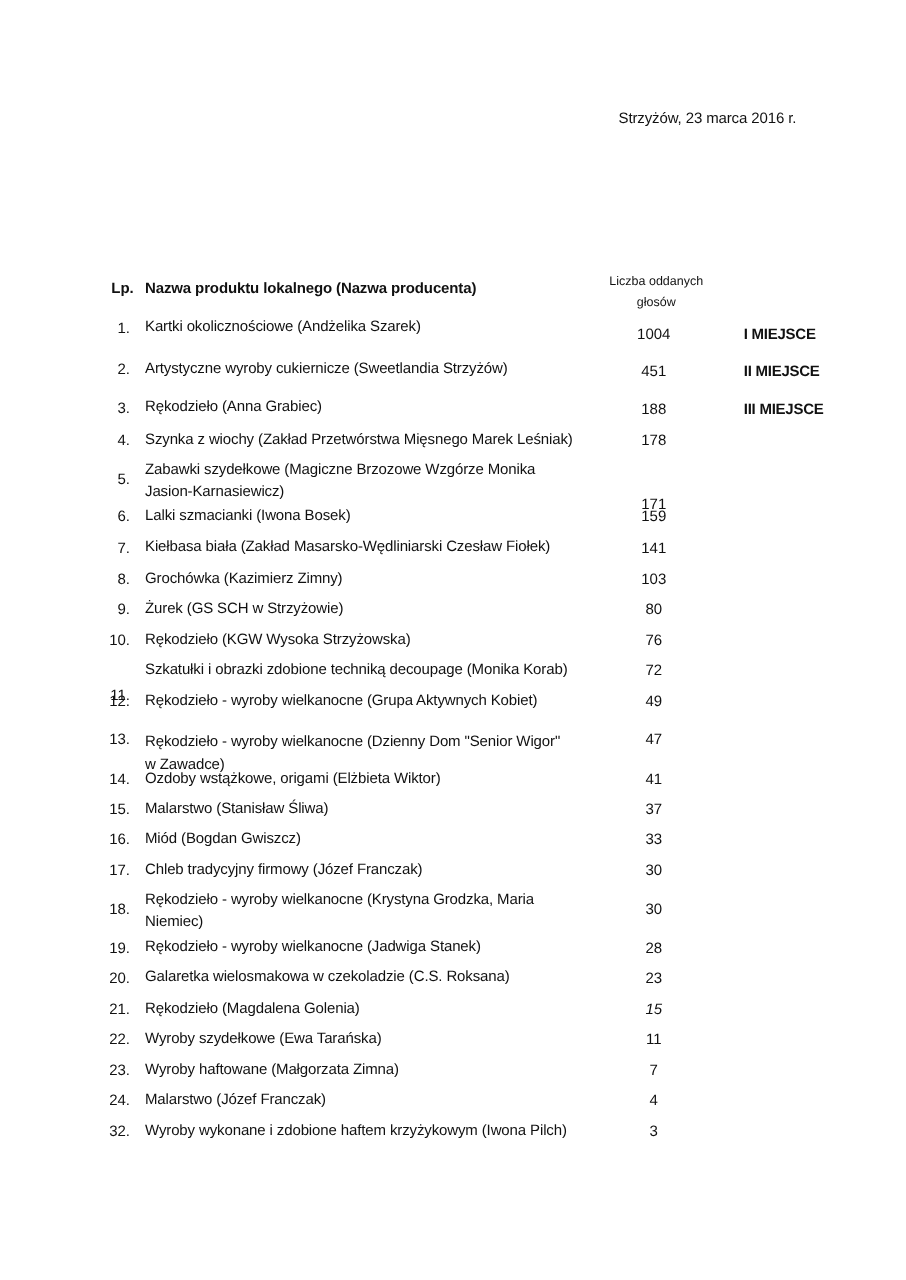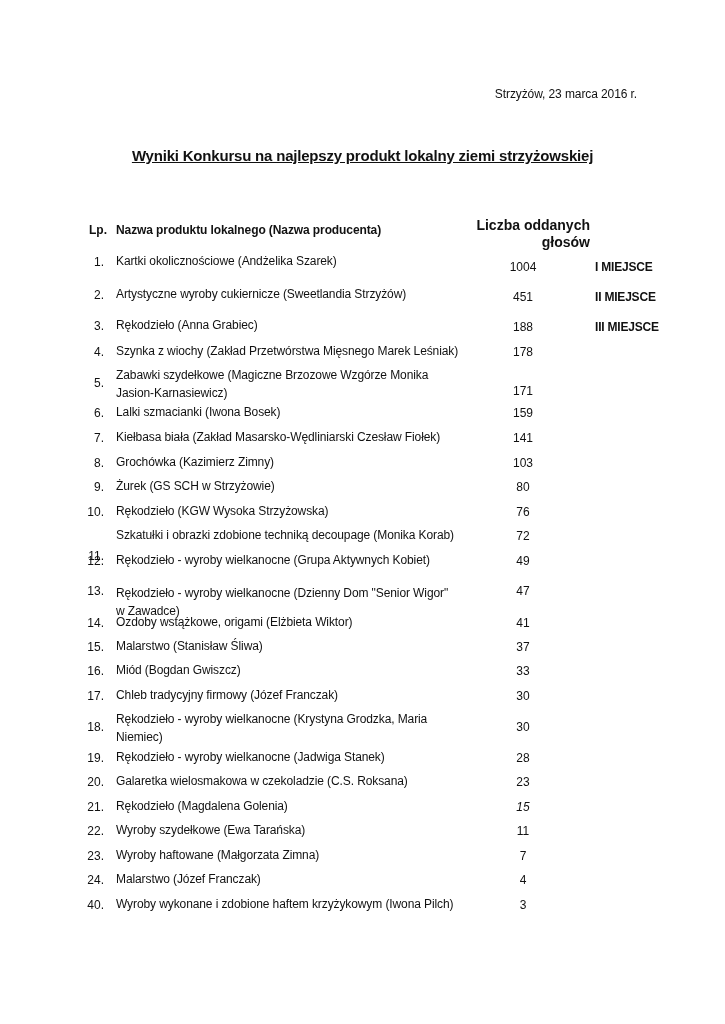--- a/index.html
+++ b/index.html
@@ -4,34 +4,33 @@
 <style>
   html, body { margin:0; padding:0; background:#ffffff; }
   body { width:725px; height:1024px; position:relative; overflow:hidden;
          font-family:"Liberation Sans", "DejaVu Sans", sans-serif; color:#111; }
   .page { position:absolute; left:0; top:0; width:725px; height:732px; background:#fff; }
   .date { position:absolute; right:88px; top:87px; font-size:12px; letter-spacing:-0.1px; }
   .title { position:absolute; left:0; width:725px; top:147px; text-align:center;
            font-size:15px; font-weight:bold; text-decoration:underline; letter-spacing:-0.2px; }
   .hdr-lp { position:absolute; left:89px; top:223px; font-size:12px; font-weight:bold; }
   .hdr-name { position:absolute; left:116px; top:223px; font-size:12px; font-weight:bold; letter-spacing:-0.1px; }
-  .hdr-votes { position:absolute; left:460px; width:130px; top:217px; font-size:14px; font-weight:bold;
-               text-align:right; line-height:17px; }
+  .hdr-votes { position:absolute; left:460px; width:130px; top:217px; font-size:10px; font-weight:normal;
+               text-align:center; line-height:17px; }
   .row { position:absolute; left:0; width:725px; }
   .num { position:absolute; left:70px; width:34px; text-align:right; font-size:12px; }
   .name { position:absolute; left:116px; width:350px; font-size:12px; line-height:18px; letter-spacing:-0.1px; }
   .votes { position:absolute; left:480px; width:86px; text-align:center; font-size:12px; }
   .place { position:absolute; left:595px; font-size:12px; font-weight:bold; letter-spacing:-0.2px; }
 </style>
 </head>
 <body>
 
 <div class="page">
   <div class="date">Strzyżów, 23 marca 2016 r.</div>
-  <div class="title">Wyniki Konkursu na najlepszy produkt lokalny ziemi strzyżowskiej</div>
 
   <div>
     <div>
       <div class="hdr-lp">Lp.</div>
       <div class="hdr-name">Nazwa produktu lokalnego (Nazwa producenta)</div>
       <div class="hdr-votes">
         <div>Liczba oddanych</div>
         <div>głosów</div>
       </div>
     </div>
@@ -56,21 +55,21 @@
           <div class="place" style="top: 320px;">III MIEJSCE</div>
         </div>
         <div class="row">
           <div class="num" style="top: 345px;">4.</div>
           <div class="name" style="top: 342px;">Szynka z wiochy (Zakład Przetwórstwa Mięsnego Marek Leśniak)</div>
           <div class="votes" style="top: 345px;">178</div>
         </div>
         <div class="row">
           <div class="num" style="top: 376px;">5.</div>
           <div class="name" style="top: 366px; width: 340px;">Zabawki szydełkowe (Magiczne Brzozowe Wzgórze Monika Jasion-Karnasiewicz)</div>
-          <div class="votes" style="top: 384px;">171</div>
+          <div class="votes" style="top: 396px;">171</div>
         </div>
         <div class="row">
           <div class="num" style="top: 406px;">6.</div>
           <div class="name" style="top: 403px;">Lalki szmacianki (Iwona Bosek)</div>
           <div class="votes" style="top: 406px;">159</div>
         </div>
         <div class="row">
           <div class="num" style="top: 431px;">7.</div>
           <div class="name" style="top: 428px;">Kiełbasa biała (Zakład Masarsko-Wędliniarski Czesław Fiołek)</div>
           <div class="votes" style="top: 431px;">141</div>
@@ -154,19 +153,19 @@
           <div class="num" style="top: 849px;">23.</div>
           <div class="name" style="top: 846px;">Wyroby haftowane (Małgorzata Zimna)</div>
           <div class="votes" style="top: 849px;">7</div>
         </div>
         <div class="row">
           <div class="num" style="top: 873px;">24.</div>
           <div class="name" style="top: 870px;">Malarstwo (Józef Franczak)</div>
           <div class="votes" style="top: 873px;">4</div>
         </div>
         <div class="row">
-          <div class="num" style="top: 898px;">40.</div>
+          <div class="num" style="top: 898px;">32.</div>
           <div class="name" style="top: 895px;">Wyroby wykonane i zdobione haftem krzyżykowym (Iwona Pilch)</div>
           <div class="votes" style="top: 898px;">3</div>
         </div>
       </div>
   </div>
 </div>
 
 </body></html>

